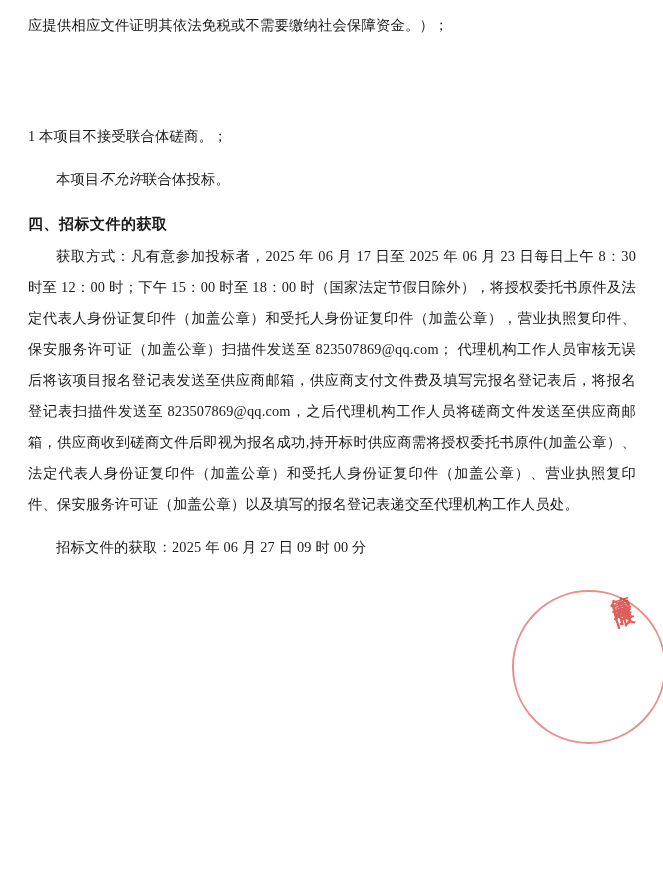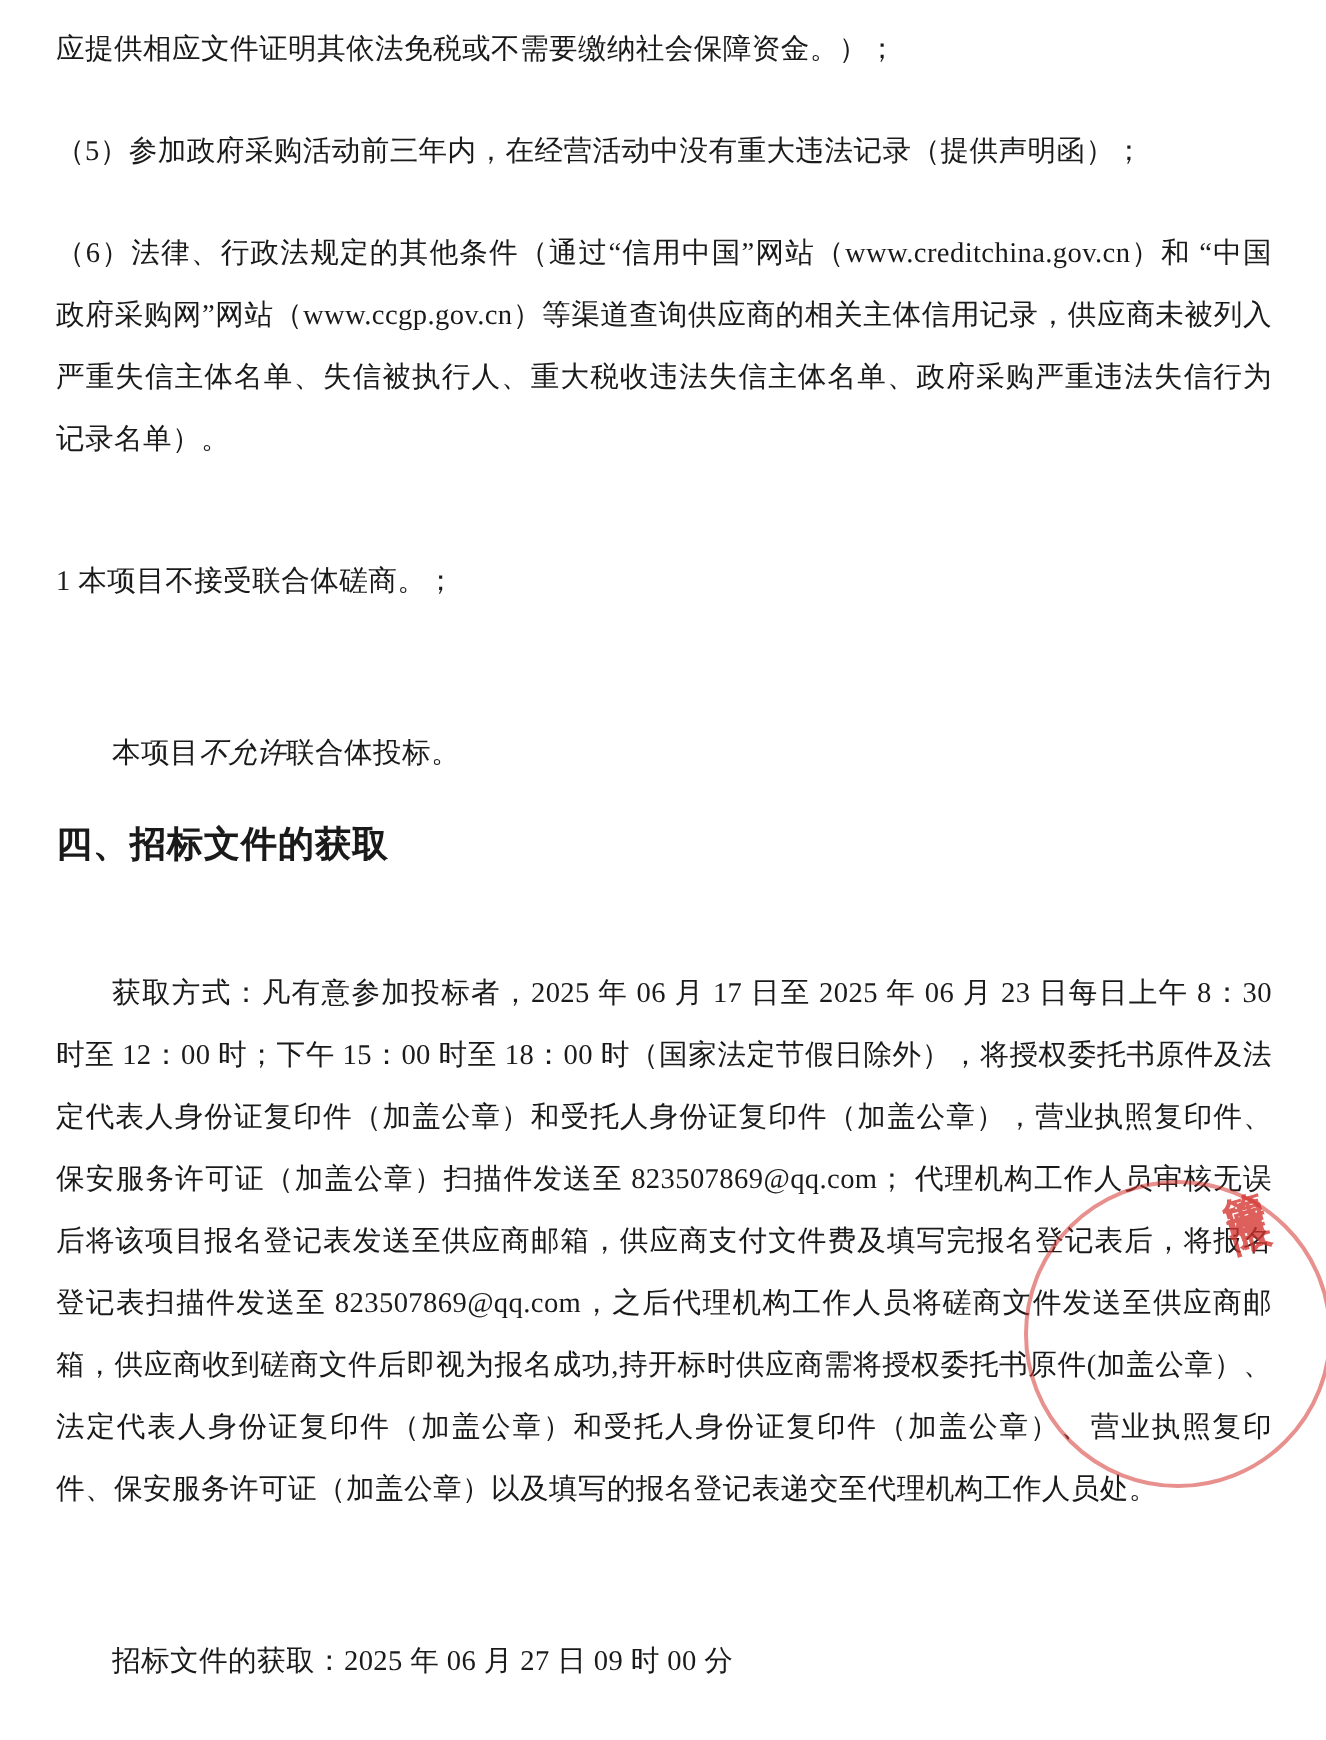--- a/index.html
+++ b/index.html
@@ -36,32 +36,31 @@
     text-justify: inter-ideograph;
     letter-spacing: 0.2px;
   }
   .para-gap {
     height: 20px;
   }
   .para-gap-sm {
     height: 12px;
   }
   .heading {
-    font-size: 18px;
+    font-size: 15px;
     font-weight: bold;
     line-height: 34px;
     margin: 0;
     letter-spacing: 0.5px;
   }
   .italic-bold {
     font-style: italic;
   }
   .body-indent {
     text-indent: 28px;
-    margin-top: 43px;
   }
   
   .seal {
     position: absolute;
     right: -6px;
     top: 570px;
     width: 80px;
     height: 190px;
     pointer-events: none;
   }
@@ -94,25 +93,23 @@
 </head>
 <body>
 
 <div class="page">
   <div class="content">
 
     <p class="body">应提供相应文件证明其依法免税或不需要缴纳社会保障资金。）；</p>
 
     <div class="para-gap"></div>
 
-    <p class="body">（5）参加政府采购活动前三年内，在经营活动中没有重大违法记录（提供声明函）；</p>
 
     <div class="para-gap"></div>
 
-    <p class="body">（6）法律、行政法规定的其他条件（通过“信用中国”网站（www.creditchina.gov.cn）和 “中国政府采购网”网站（www.ccgp.gov.cn）等渠道查询供应商的相关主体信用记录，供应商未被列入严重失信主体名单、失信被执行人、重大税收违法失信主体名单、政府采购严重违法失信行为记录名单）。</p>
 
     <div class="para-gap"></div>
 
 
     <div class="para-gap"></div>
 
     <p class="body">1 本项目不接受联合体磋商。；</p>
 
     <div class="para-gap-sm"></div>
 

